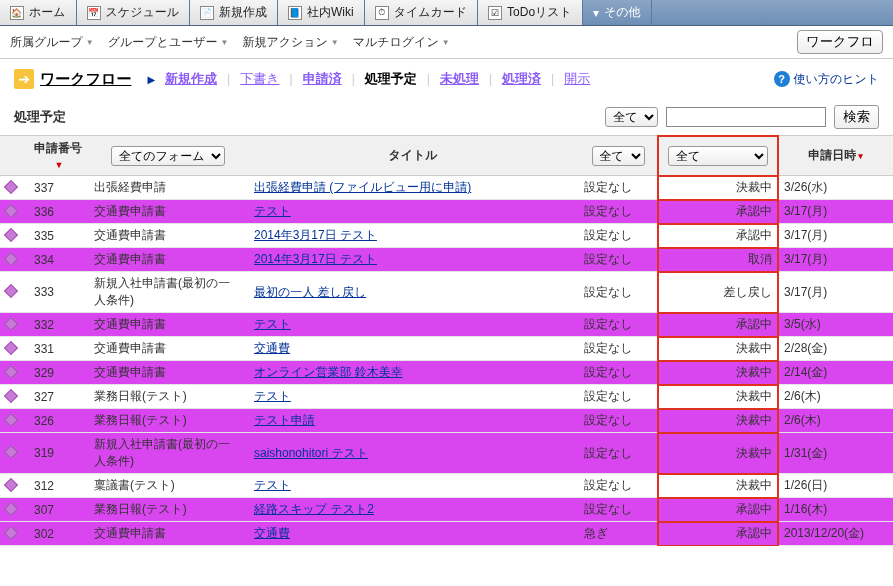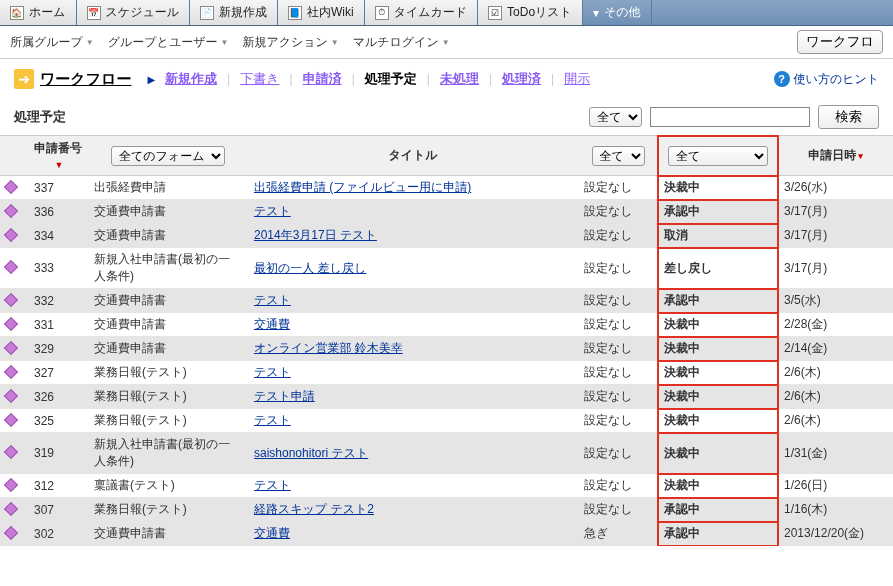--- a/index.html
+++ b/index.html
@@ -31,32 +31,32 @@
 .wf-menu .arrow-sm { color: #003399; font-size: 10px; }
 .hint { margin-left: auto; display: flex; align-items: center; gap: 4px; color: #003399; cursor:pointer; }
 .hint .q { width:16px; height:16px; border-radius:50%; background:#1f7fd4; color:#fff; display:flex; align-items:center; justify-content:center; font-size:11px; font-weight:bold; }
 
 
 .filter-row { display:flex; align-items:center; padding: 10px 14px 6px; gap: 8px; }
 .filter-row h3 { font-size: 13px; font-weight: bold; }
 .filter-row .spacer { flex: 1; }
 select.sm { font-size: 12px; border: 1px solid #999; border-radius: 3px; background: linear-gradient(#fff,#eee); padding: 1px 3px; }
 input.search { border: 1px solid #888; height: 20px; width: 160px; padding: 2px 4px; }
-button.search-btn { border: 1px solid #999; border-radius: 3px; background: linear-gradient(#fff,#eee); padding: 2px 16px; cursor:pointer; }
+button.search-btn { border: 1px solid #999; border-radius: 3px; background: linear-gradient(#fff,#eee); padding: 2px 8px; cursor:pointer; }
 
 
 table.wf { width: 100%; border-collapse: collapse; }
 table.wf th { background: #f0f0f0; border-top: 1px solid #ccc; border-bottom: 1px solid #ccc; padding: 4px 6px; font-weight: bold; text-align: center; font-size: 12px; }
 table.wf th .sort { color: #c00; font-size: 9px; margin-left:2px; }
 table.wf td { padding: 3px 6px; border-bottom: 1px solid #e5e5e5; font-size: 12px; vertical-align: middle; }
-table.wf tr.even td { background: #e5e5e5; }
+table.wf tr.even td { background: #d946ef; }
 table.wf td.num { text-align: left; color: #333; padding-right: 8px; }
 table.wf td.title a { color: #003399; text-decoration: underline; }
 table.wf td.cat, table.wf td.set, table.wf td.date { color: #333; }
-table.wf td.status { text-align: left; font-weight: bold; }
+table.wf td.status { text-align: right; }
 .hl-col { outline: 2px solid #e03020; outline-offset: -1px; }
 .bullet { width: 10px; height: 10px; transform: rotate(45deg); background: #c97ad6; border: 1px solid #a050b0; display:inline-block; }
 
 
 col.c-ic { width: 28px; }
 col.c-num { width: 60px; }
 col.c-form { width: 160px; }
 col.c-title { width: auto; }
 col.c-set { width: 80px; }
 col.c-status { width: 120px; }
@@ -188,20 +188,29 @@
       </tr>
       <tr class="even">
         <td><span class="bullet"></span></td>
         <td class="num">336</td>
         <td class="cat">交通費申請書</td>
         <td class="title"><a href="#">テスト</a></td>
         <td class="set">設定なし</td>
         <td class="status hl-col">承認中</td>
         <td class="date">3/17(月)</td>
       </tr>
+      <tr>
+        <td><span class="bullet"></span></td>
+        <td class="num">335</td>
+        <td class="cat">交通費申請書</td>
+        <td class="title"><a href="#">2014年3月17日 テスト</a></td>
+        <td class="set">設定なし</td>
+        <td class="status hl-col">承認中</td>
+        <td class="date">3/17(月)</td>
+      </tr>
       <tr class="even">
         <td><span class="bullet"></span></td>
         <td class="num">334</td>
         <td class="cat">交通費申請書</td>
         <td class="title"><a href="#">2014年3月17日 テスト</a></td>
         <td class="set">設定なし</td>
         <td class="status hl-col">取消</td>
         <td class="date">3/17(月)</td>
       </tr>
       <tr>
@@ -251,29 +260,20 @@
       </tr>
       <tr class="even">
         <td><span class="bullet"></span></td>
         <td class="num">326</td>
         <td class="cat">業務日報(テスト)</td>
         <td class="title"><a href="#">テスト申請</a></td>
         <td class="set">設定なし</td>
         <td class="status hl-col">決裁中</td>
         <td class="date">2/6(木)</td>
       </tr>
-      <tr>
-        <td><span class="bullet"></span></td>
-        <td class="num">325</td>
-        <td class="cat">業務日報(テスト)</td>
-        <td class="title"><a href="#">テスト</a></td>
-        <td class="set">設定なし</td>
-        <td class="status hl-col">決裁中</td>
-        <td class="date">2/6(木)</td>
-      </tr>
       <tr class="even">
         <td><span class="bullet"></span></td>
         <td class="num">319</td>
         <td class="cat">新規入社申請書(最初の一人条件)</td>
         <td class="title"><a href="#">saishonohitori テスト</a></td>
         <td class="set">設定なし</td>
         <td class="status hl-col">決裁中</td>
         <td class="date">1/31(金)</td>
       </tr>
       <tr>

